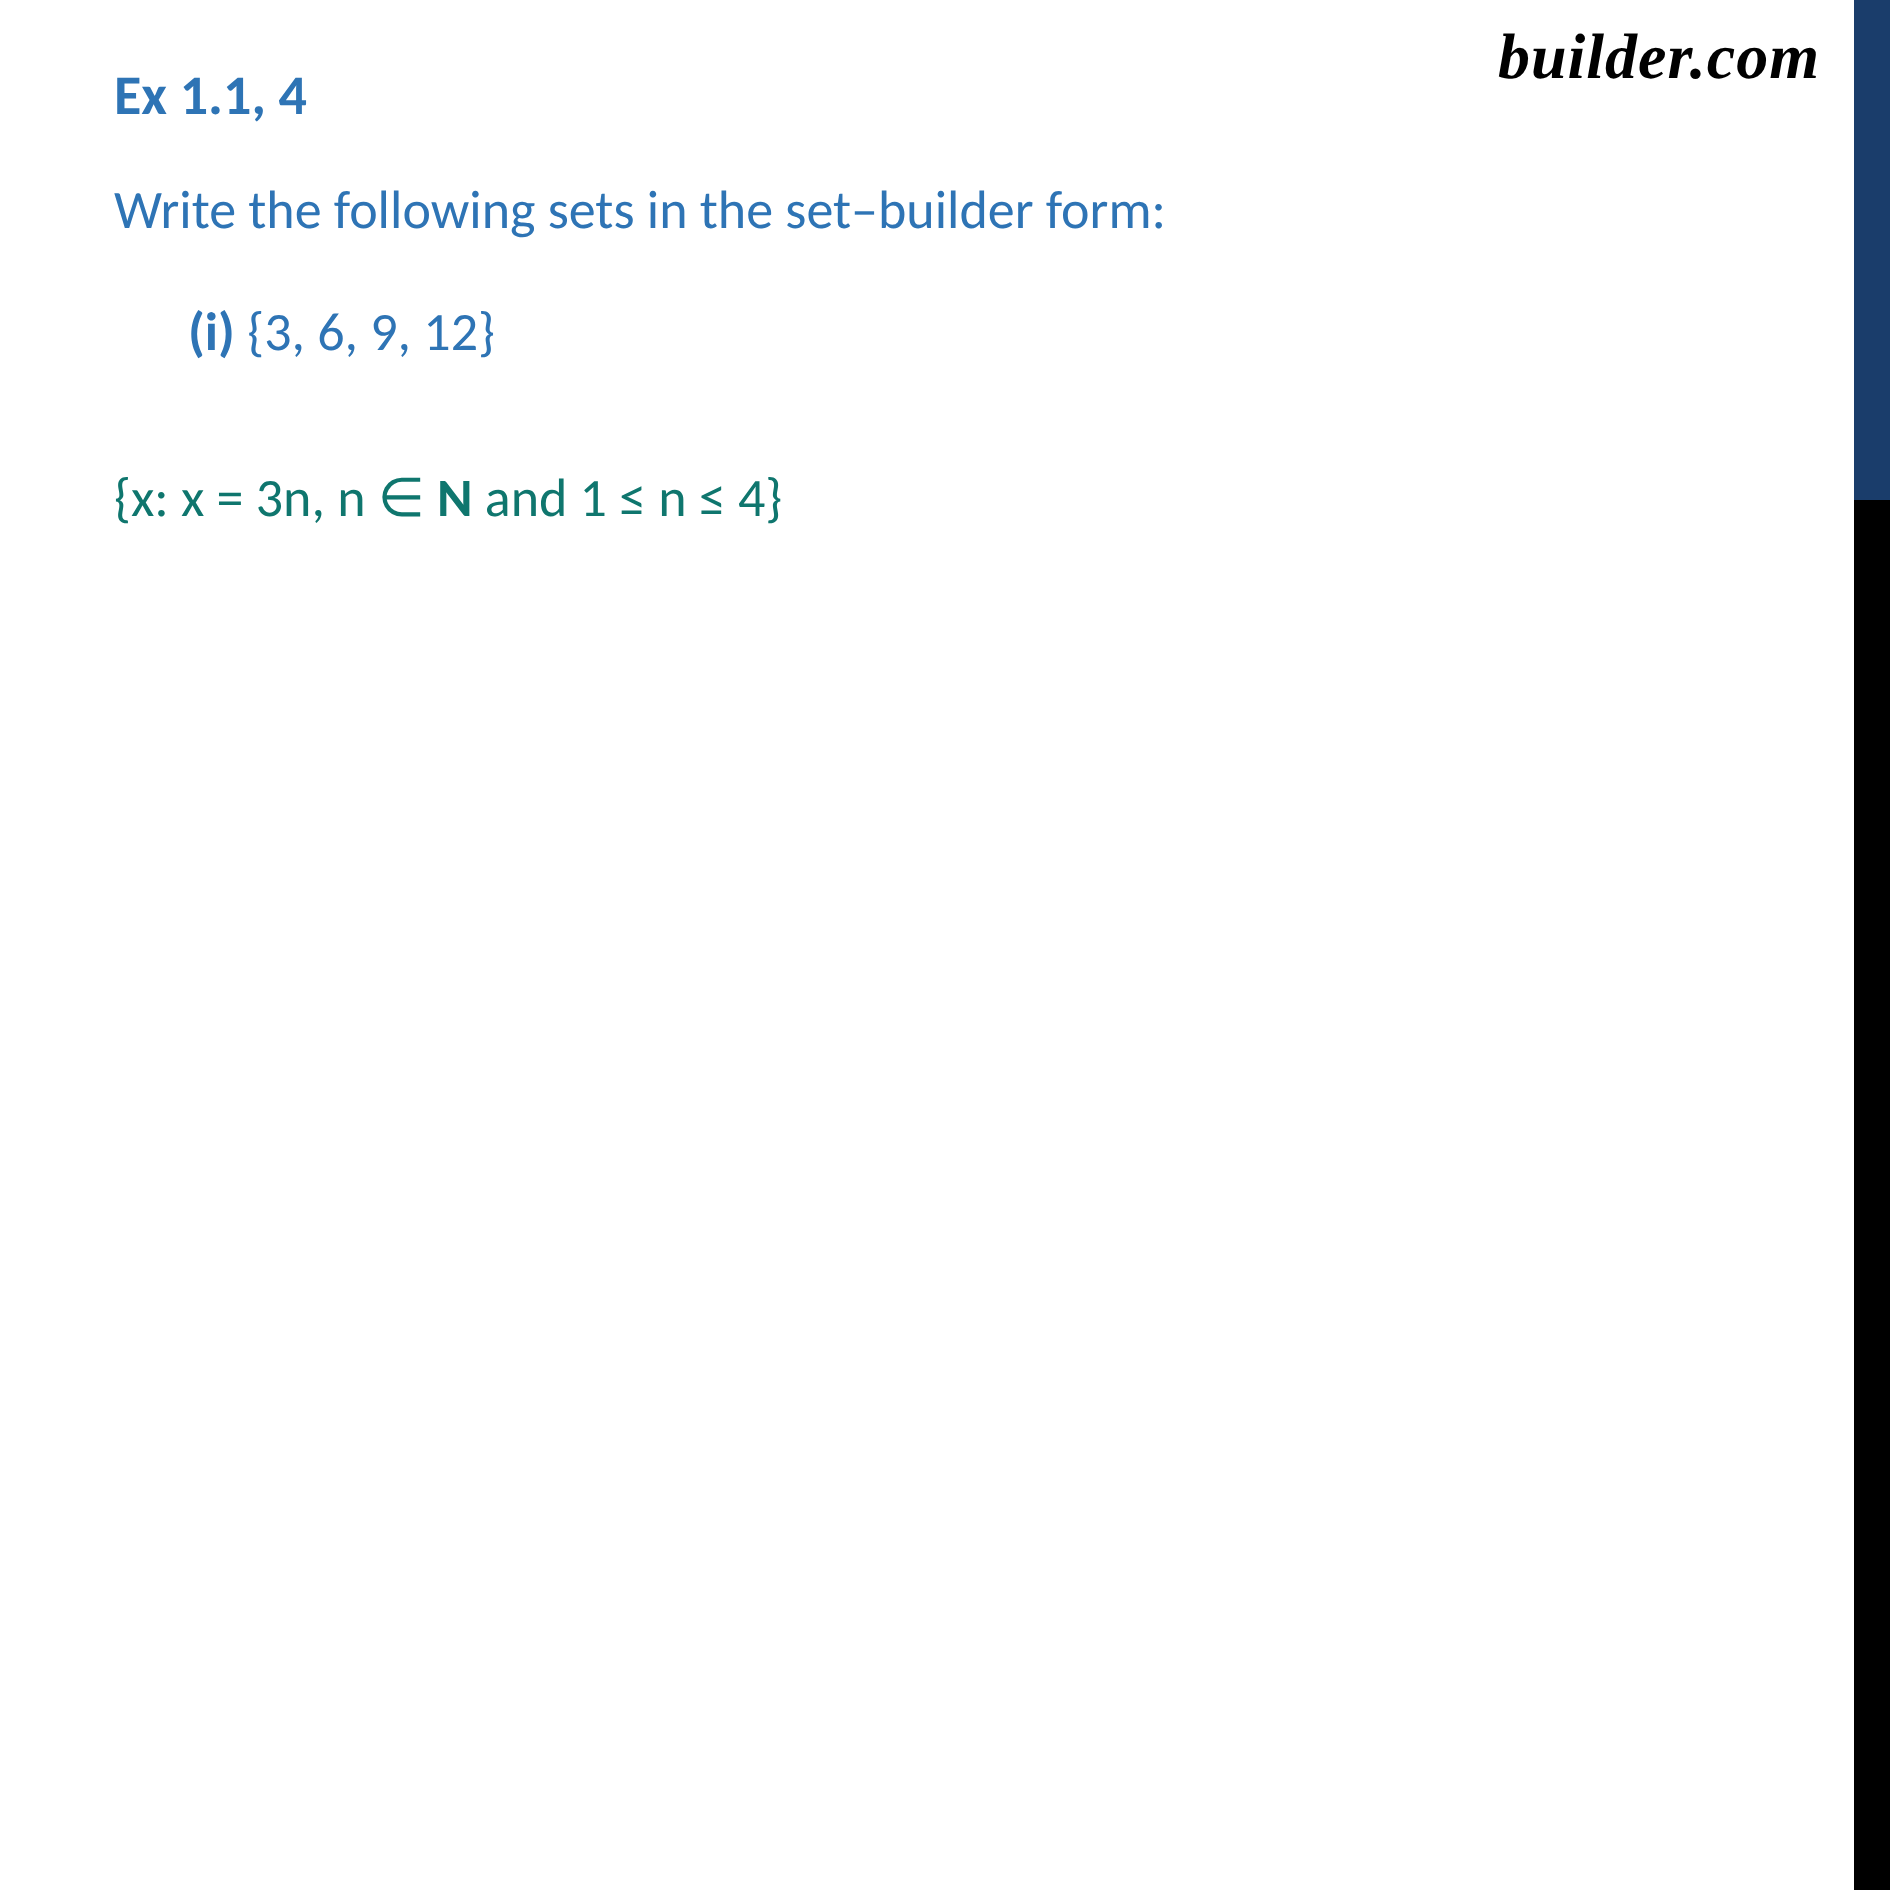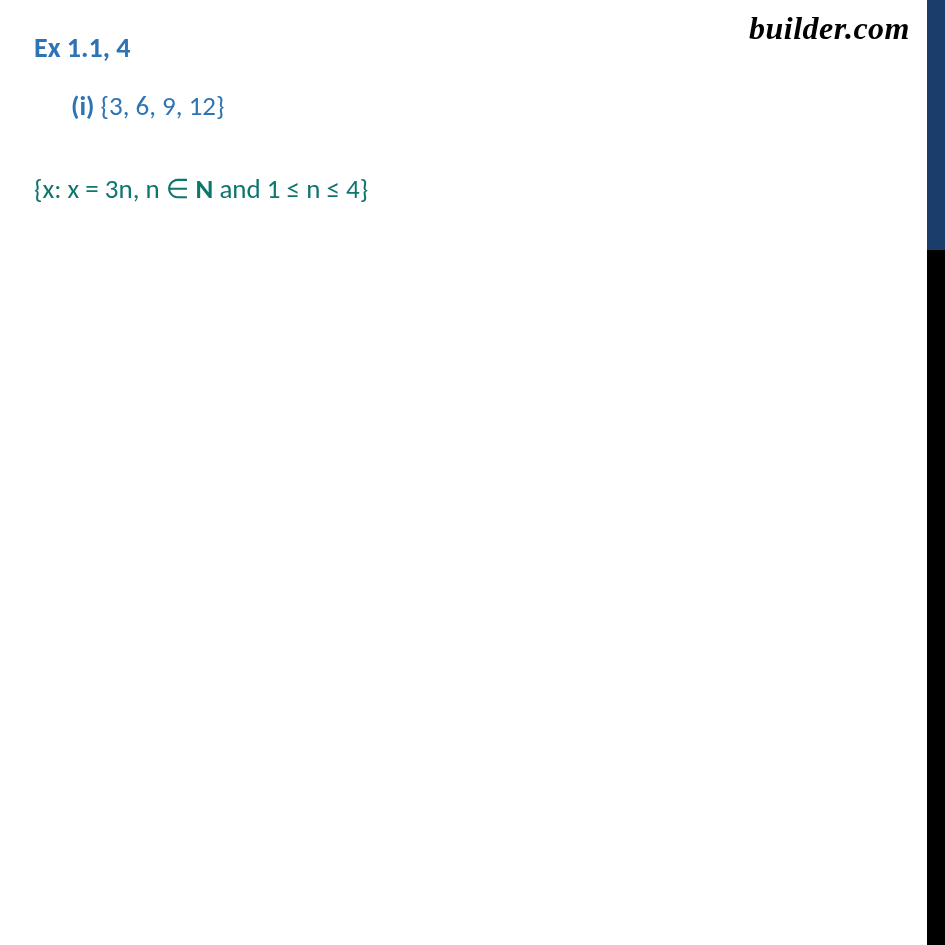--- a/index.html
+++ b/index.html
@@ -36,21 +36,21 @@
       top: 10px;
       right: 35px;
       font-family: 'Brush Script MT', cursive;
       font-style: italic;
       font-size: 32px;
       color: #000000;
       font-weight: bold;
       letter-spacing: 0.5px;
     }
     .content {
-      padding: 30px 34px;
+      padding: 30px 57px;
     }
     .heading {
       color: #2e74b5;
       font-size: 28px;
       font-weight: bold;
       margin-bottom: 24px;
     }
     .question {
       color: #2e74b5;
       font-size: 27px;
@@ -87,20 +87,21 @@
 <body>
 
 <div class="side-bar-right"></div>
 <div class="side-bar-black"></div>
 
 <div class="watermark">builder.com</div>
 
 <div class="content">
   <div class="heading">Ex 1.1, 4</div>
 
+  <div class="question">Write the following sets in the set–builder form:</div>
 
   <div class="sub-part">
     <span class="bold">(i)</span>
     <span>{3, 6, 9, 12}</span>
   </div>
 
 
   <div class="answer">
     <span>{x: x = 3n, n ∈ </span><span class="bold">N</span><span> and 1 ≤ n ≤ 4}</span>
   </div>

